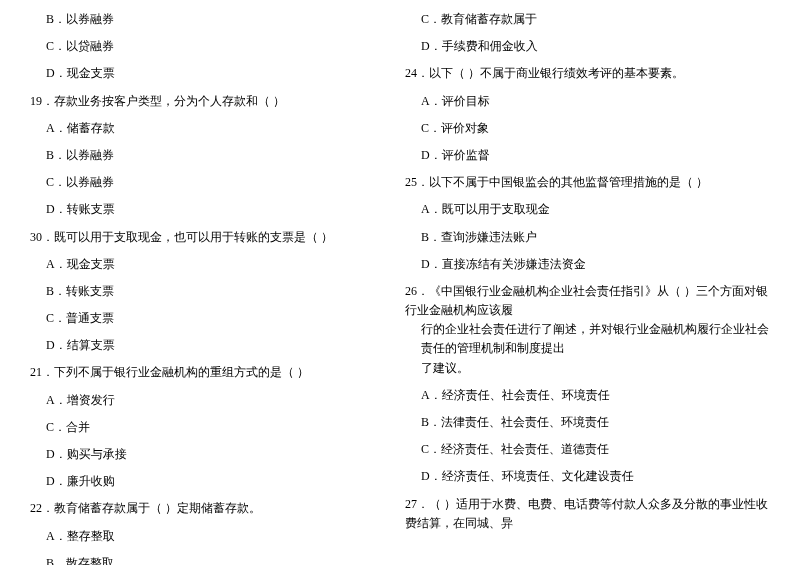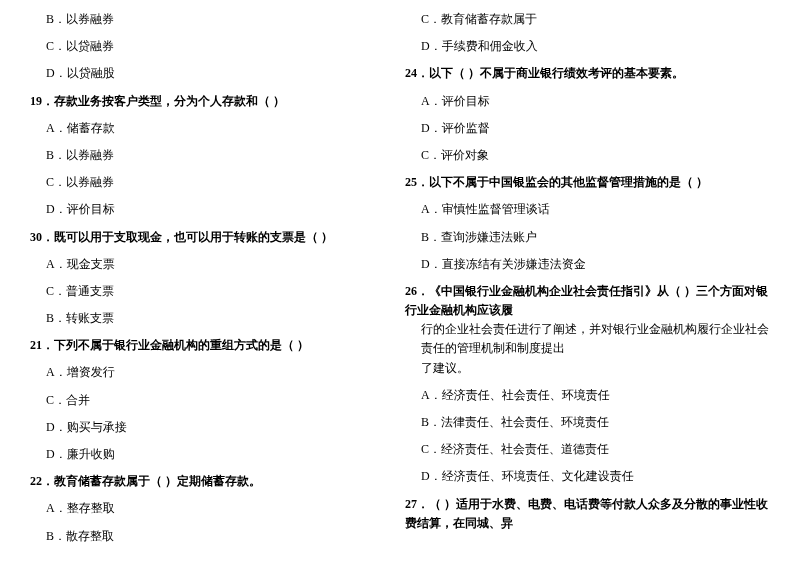--- a/index.html
+++ b/index.html
@@ -25,68 +25,70 @@
       display: flex;
       flex-direction: column;
       gap: 2px;
     }
     .question-block {
       margin-bottom: 6px;
     }
     .question-title {
       line-height: 1.6;
       text-indent: 0;
-      font-weight: bold;
     }
     .option {
       padding-left: 16px;
       line-height: 1.6;
     }
   </style>
 </head>
 <body>
 
 <div>
   <div class="page-content">
     <div class="column" id="left-col">
     <div class="question-block">
           <div class="option">B．以券融券</div>
         </div>
         <div class="question-block">
           <div class="option">C．以贷融券</div>
         </div>
         <div class="question-block">
-          <div class="option">D．以贷融股</div>
+          <div class="option">D．现金支票</div>
         </div>
         <div class="question-block">
           <div class="question-title">19．存款业务按客户类型，分为个人存款和（    ）</div>
         </div>
         <div class="question-block">
           <div class="option">A．储蓄存款</div>
         </div>
         <div class="question-block">
           <div class="option">B．以券融券</div>
         </div>
         <div class="question-block">
           <div class="option">C．以券融券</div>
         </div>
         <div class="question-block">
-          <div class="option">D．评价目标</div>
+          <div class="option">D．转账支票</div>
         </div>
         <div class="question-block">
           <div class="question-title">30．既可以用于支取现金，也可以用于转账的支票是（    ）</div>
         </div>
         <div class="question-block">
           <div class="option">A．现金支票</div>
         </div>
         <div class="question-block">
+          <div class="option">B．转账支票</div>
+        </div>
+        <div class="question-block">
           <div class="option">C．普通支票</div>
         </div>
         <div class="question-block">
-          <div class="option">B．转账支票</div>
+          <div class="option">D．结算支票</div>
         </div>
         <div class="question-block">
           <div class="question-title">21．下列不属于银行业金融机构的重组方式的是（    ）</div>
         </div>
         <div class="question-block">
           <div class="option">A．增资发行</div>
         </div>
         <div class="question-block">
           <div class="option">C．合并</div>
         </div>
@@ -113,30 +115,30 @@
         <div class="question-block">
           <div class="option">D．手续费和佣金收入</div>
         </div>
         <div class="question-block">
           <div class="question-title">24．以下（    ）不属于商业银行绩效考评的基本要素。</div>
         </div>
         <div class="question-block">
           <div class="option">A．评价目标</div>
         </div>
         <div class="question-block">
-          <div class="option">D．评价监督</div>
+          <div class="option">C．评价对象</div>
         </div>
         <div class="question-block">
-          <div class="option">C．评价对象</div>
+          <div class="option">D．评价监督</div>
         </div>
         <div class="question-block">
           <div class="question-title">25．以下不属于中国银监会的其他监督管理措施的是（    ）</div>
         </div>
         <div class="question-block">
-          <div class="option">A．审慎性监督管理谈话</div>
+          <div class="option">A．既可以用于支取现金</div>
         </div>
         <div class="question-block">
           <div class="option">B．查询涉嫌违法账户</div>
         </div>
         <div class="question-block">
           <div class="option">D．直接冻结有关涉嫌违法资金</div>
         </div>
         <div class="question-block">
           <div class="question-title">26．《中国银行业金融机构企业社会责任指引》从（    ）三个方面对银行业金融机构应该履</div>
           <div class="option">行的企业社会责任进行了阐述，并对银行业金融机构履行企业社会责任的管理机制和制度提出</div>

